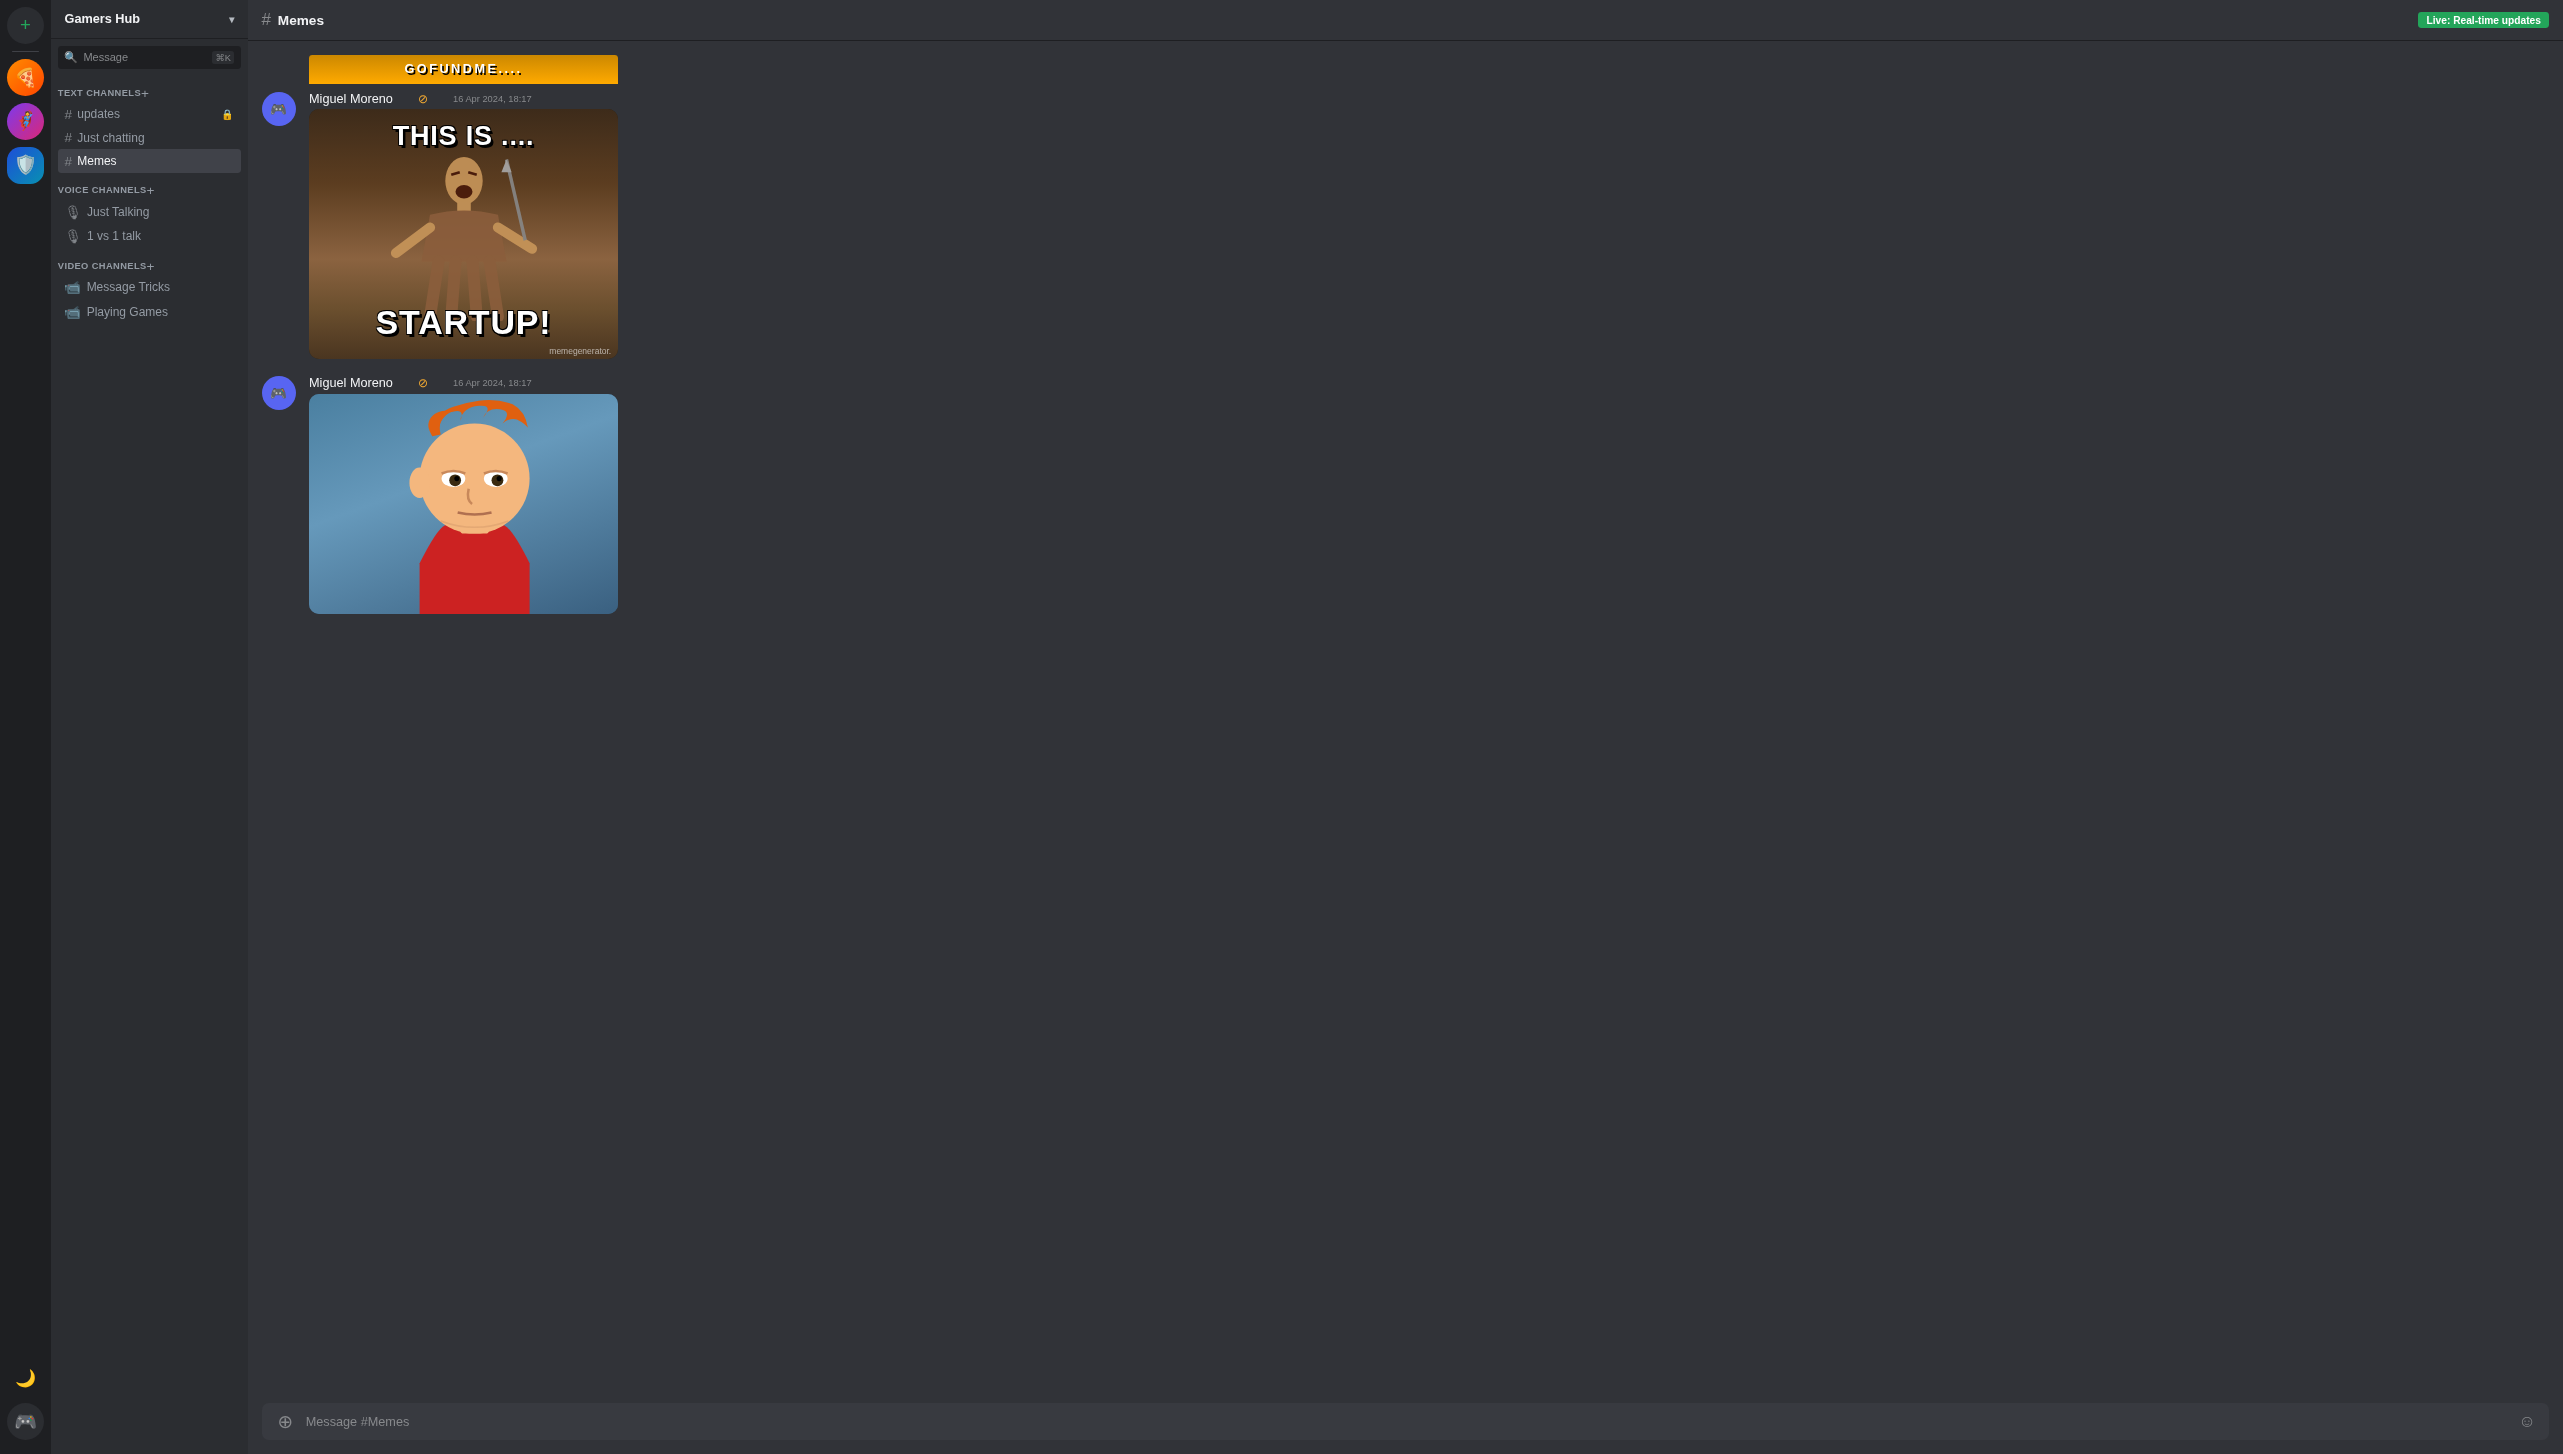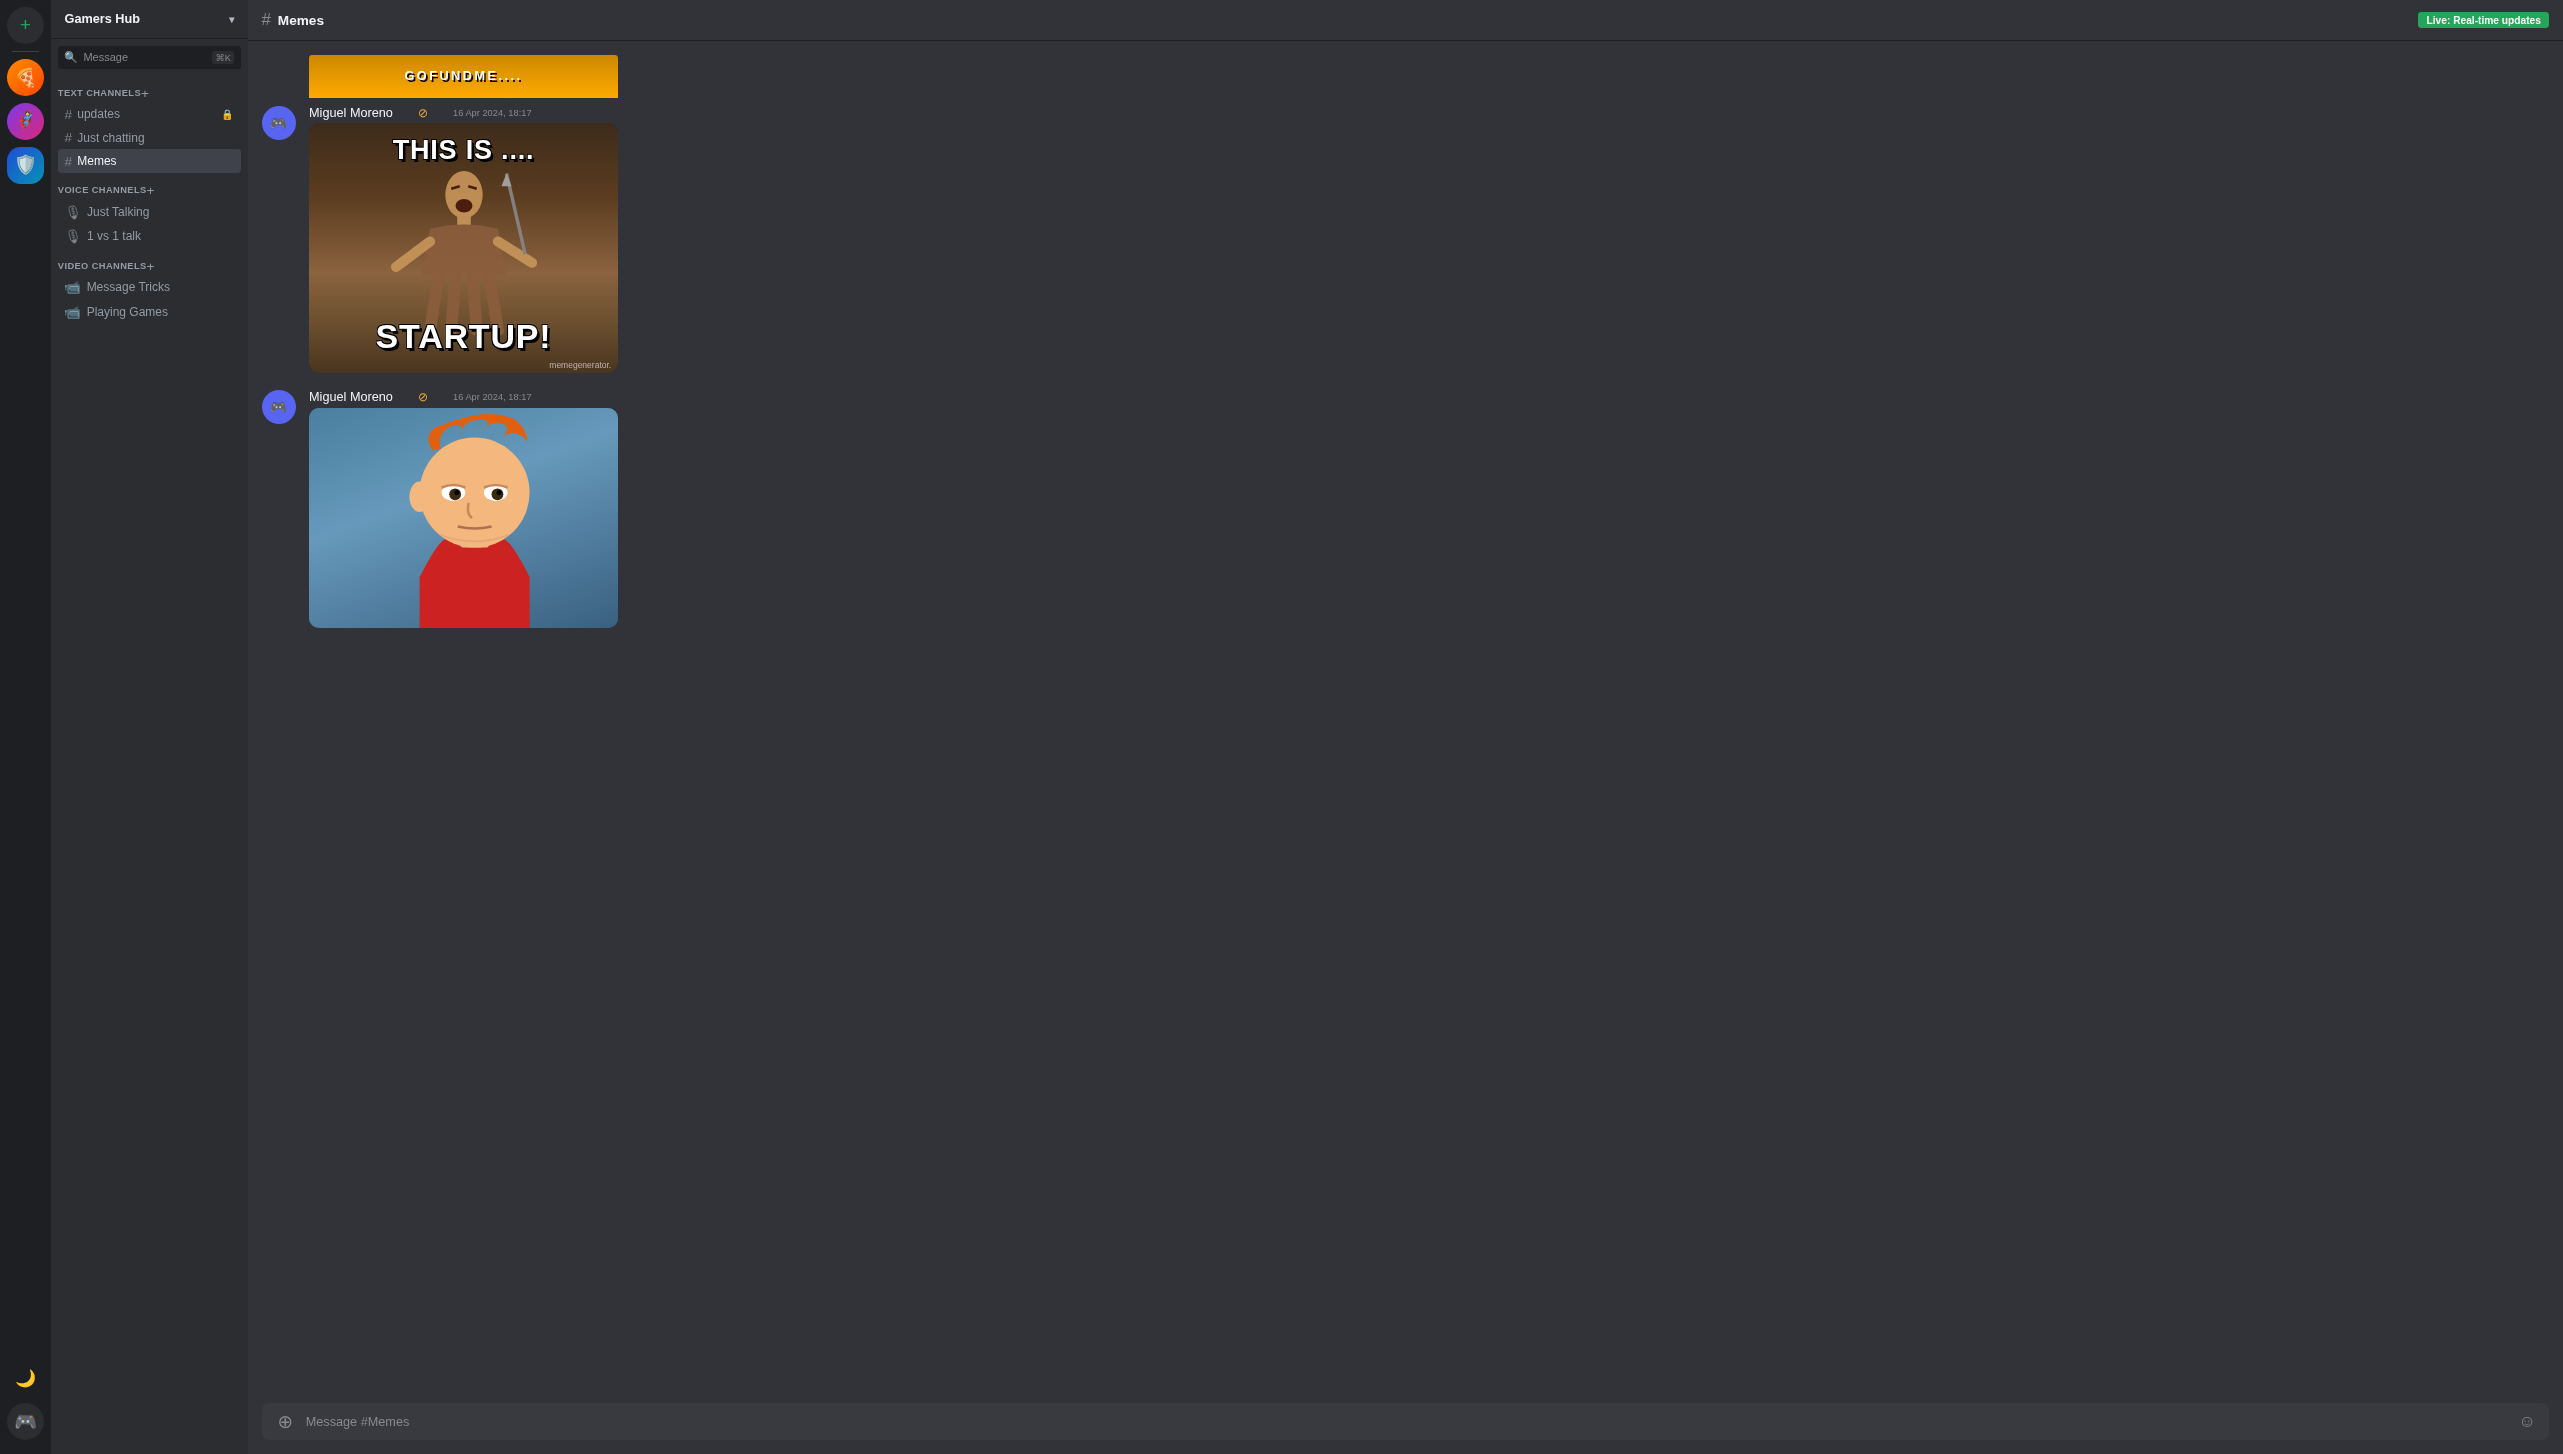--- a/index.html
+++ b/index.html
@@ -570,21 +570,21 @@
     <div class="channel-header-left">
       <span class="channel-header-icon">#</span>
       <span class="channel-header-name">Memes</span>
     </div>
     <div class="live-badge">Live: Real-time updates</div>
   </div>
 
   <div class="messages-area">
 
     <div class="partial-image">
-      <div style="width:309px; height:43px; background: linear-gradient(180deg, #cc8800, #ffaa00); border-radius:3.4px 3.4px 0 0; display:flex; align-items:center; justify-content:center; overflow:hidden;">
+      <div style="width:309px; height:29px; background: linear-gradient(180deg, #cc8800, #ffaa00); border-radius:3.4px 3.4px 0 0; display:flex; align-items:center; justify-content:center; overflow:hidden;">
         <span style="font-size:12.7px; font-weight:900; font-family:Impact,'Arial Black',sans-serif; color:white; text-shadow:1.7px 1.7px 0 #000; letter-spacing:2.5px;">GOFUNDME....</span>
       </div>
     </div>
 
     <div class="message-group">
       <div class="avatar avatar-miguel">
         <span>🎮</span>
       </div>
       <div class="message-header">
         <span class="message-username">Miguel Moreno</span>

